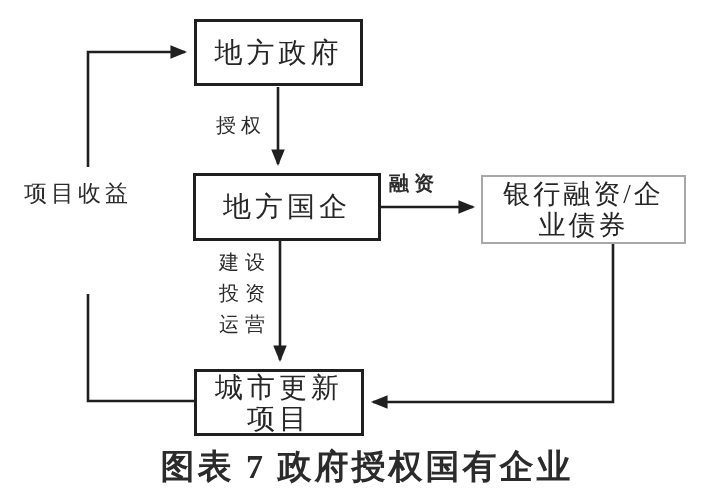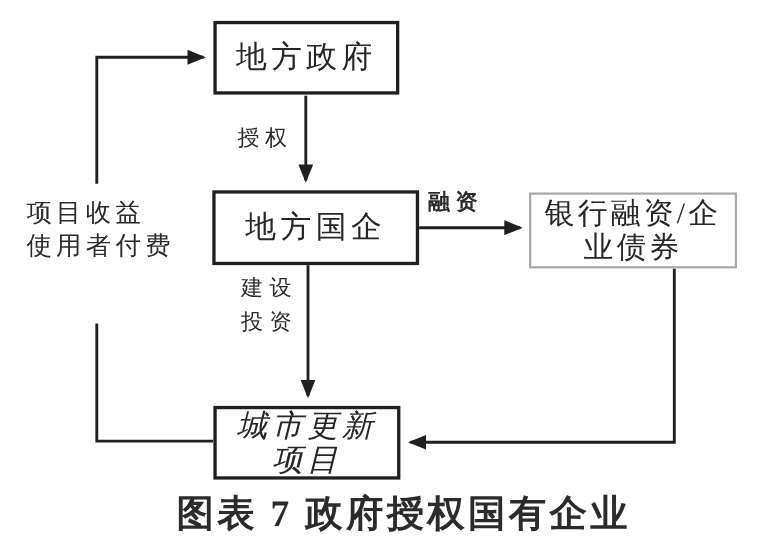--- a/index.html
+++ b/index.html
@@ -32,23 +32,23 @@
     align-items: center;
     justify-content: center;
     box-sizing: border-box;
     font-size: 28px;
     letter-spacing: 4px;
     line-height: 32px;
     color: #262626;
   }
   .box-local-gov   { left: 194px; top: 19px;  width: 169px; height: 67px; }
   .box-local-soe   { left: 193px; top: 173px; width: 188px; height: 68px; }
-  .box-bank        { left: 481px; top: 175px; width: 189px; height: 69px;
+  .box-bank        { left: 481px; top: 175px; width: 205px; height: 69px;
                      border: 2px solid #a8a8a8; font-size: 27px; letter-spacing: 3px; line-height: 31px; }
-  .box-urban       { left: 194px; top: 369px; width: 170px; height: 67px; line-height: 31px; font-style: italic; }
+  .box-urban       { left: 194px; top: 369px; width: 170px; height: 67px; line-height: 31px; }
   .edge-label {
     position: absolute;
     font-size: 20px;
     letter-spacing: 5px;
     color: #2b2b2b;
     white-space: nowrap;
   }
   .lbl-authorize { left: 216px; top: 112px; }
   .lbl-financing { left: 389px; top: 170px; font-weight: bold; }
   .lbl-invest {
@@ -119,22 +119,22 @@
     <span>项目</span>
   </div>
 
   <div class="edge-label lbl-authorize">授权</div>
 
   <div class="edge-label lbl-financing">融资</div>
 
   <div class="edge-label lbl-invest">
     <div>建设</div>
     <div>投资</div>
+    <div>运营</div>
   </div>
 
   <div class="lbl-returns">
     <div>项目收益</div>
-    <div>使用者付费</div>
   </div>
 
   <div class="caption">图表 7 政府授权国有企业</div>
 
 </div>
 
 </body></html>

